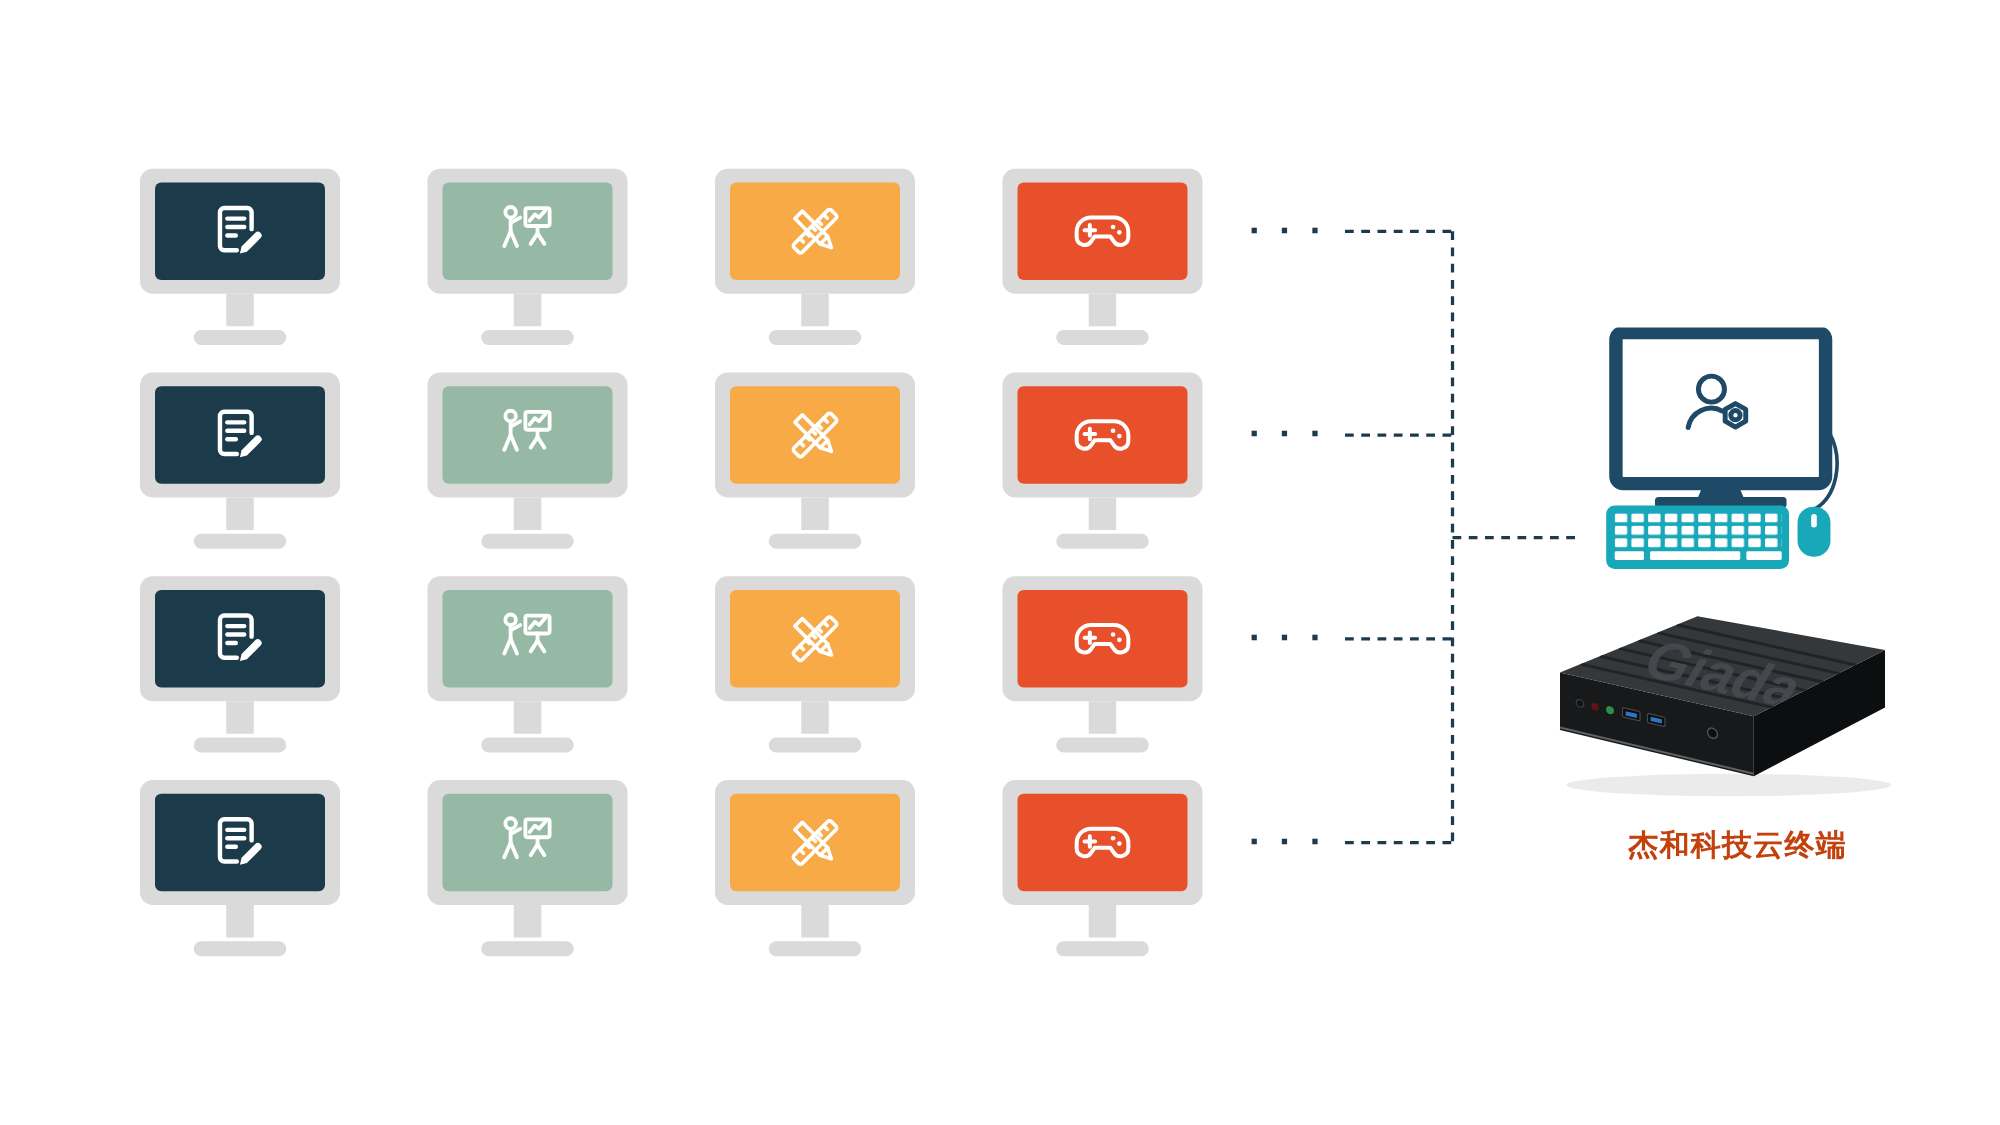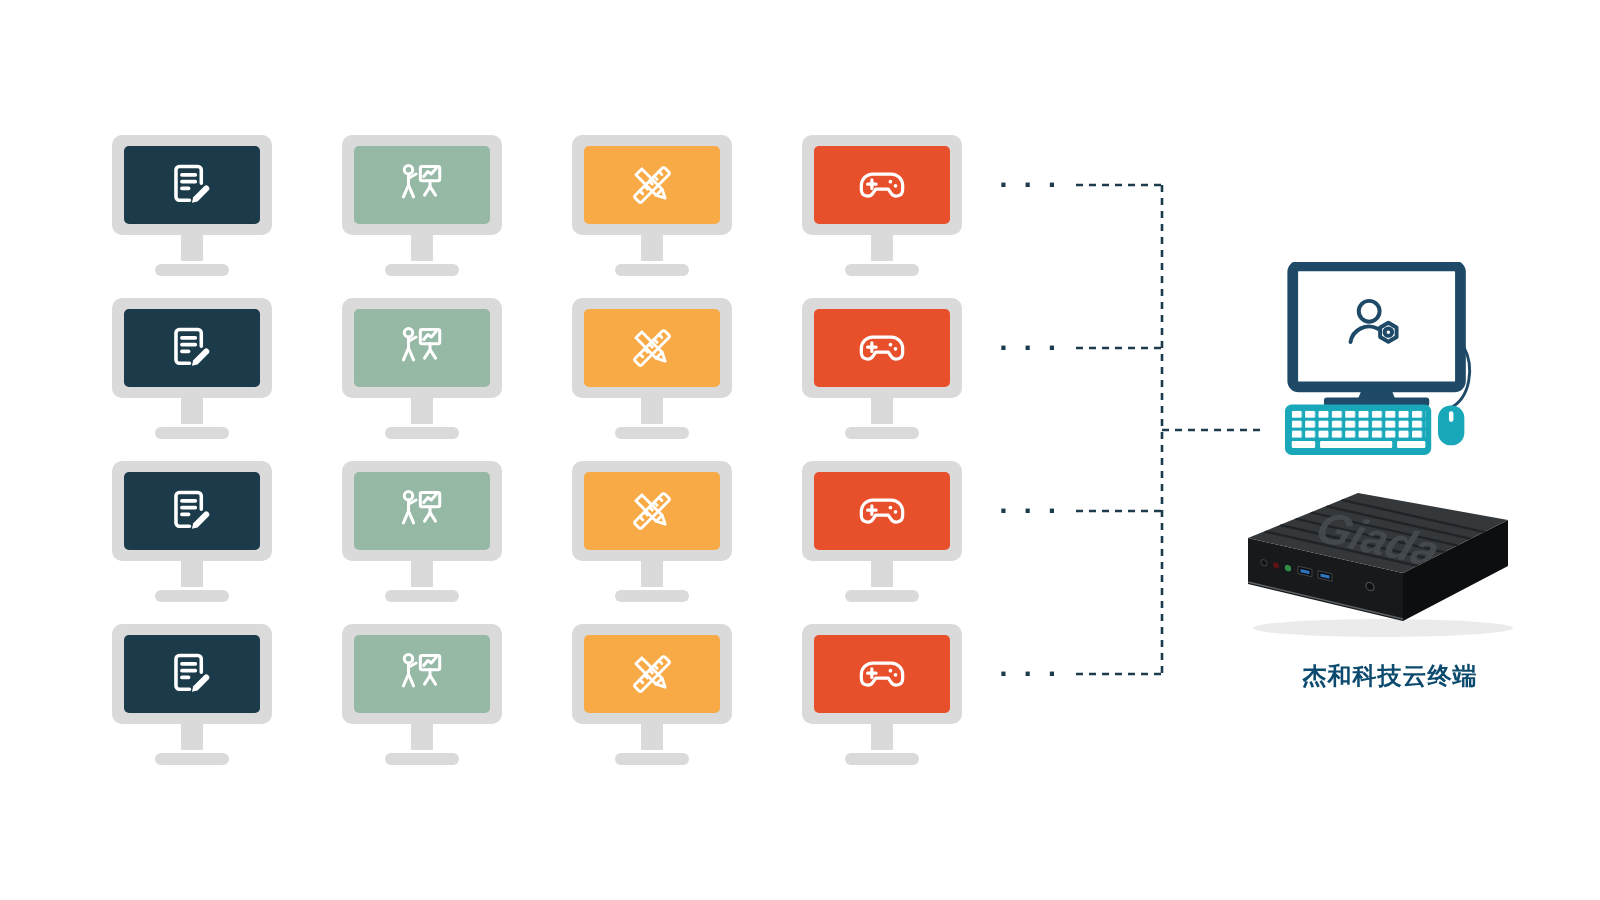--- a/index.html
+++ b/index.html
@@ -27,21 +27,21 @@
   .connector-line{stroke:var(--connector,#1c3b4d);stroke-width:2.6;stroke-dasharray:7 6;fill:none;}
 
   
   .host-svg{position:absolute;left:1283px;top:262px;}
   .pc-svg{position:absolute;left:1238px;top:478px;}
   .navy-stroke{stroke:var(--navy,#1e4a68);}
   .navy-fill{fill:var(--navy,#1e4a68);}
   .teal-fill{fill:var(--teal,#18a8ba);}
   .navy-color{color:var(--navy,#1e4a68);}
   .device-label{position:absolute;left:1240px;top:660px;width:300px;text-align:center;
-                font-size:24px;font-weight:700;color:#0c4a6e;letter-spacing:1px;}
+                font-size:24px;font-weight:700;color:#c2410c;letter-spacing:1px;}
 </style>
 </head>
 <body>
 
 <svg aria-hidden="true" style="position:absolute;width:0;height:0;overflow:hidden">
   <defs>
     <symbol id="i-doc" viewBox="0 0 64 64">
       <g fill="none" stroke="currentColor" stroke-width="4.2" stroke-linecap="round" stroke-linejoin="round">
         <path d="M43 30 V14 a4 4 0 0 0 -4 -4 H17 a4 4 0 0 0 -4 4 v32 a4 4 0 0 0 4 4 h12"></path>
         <path d="M20 20 h16"></path>

